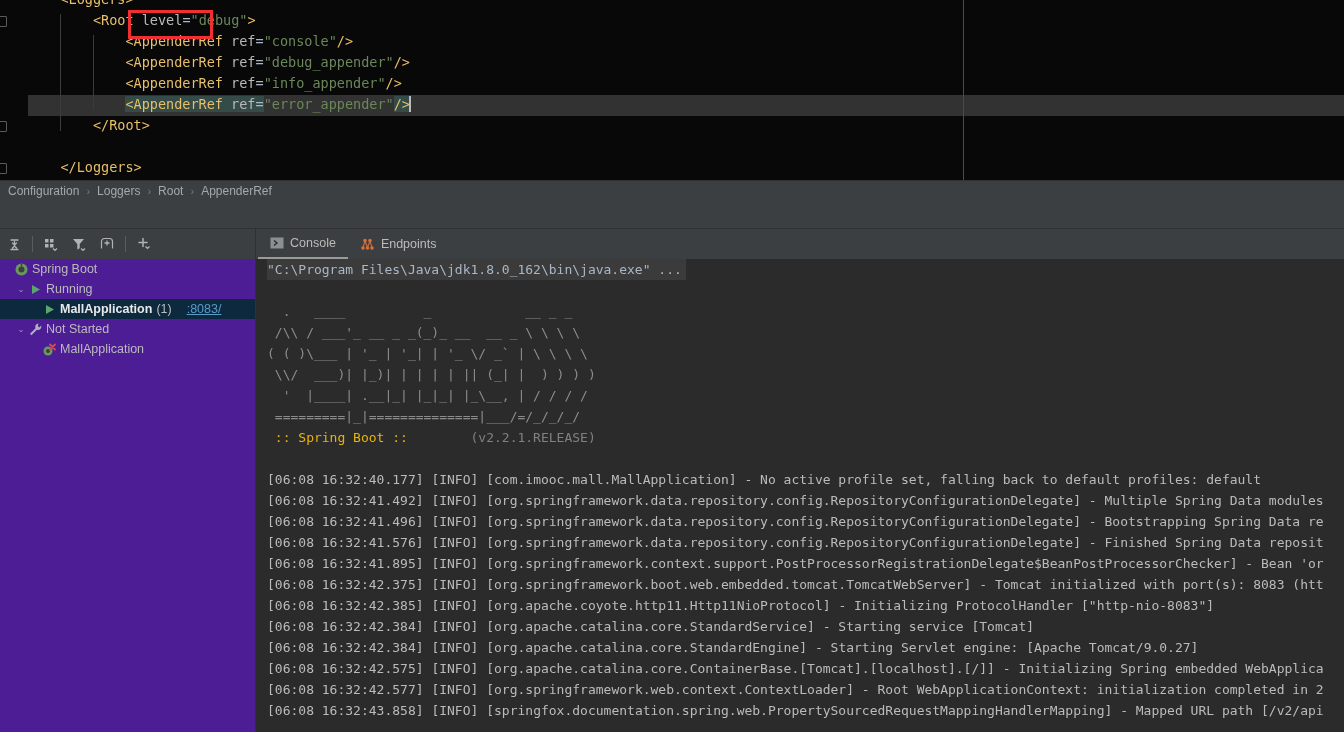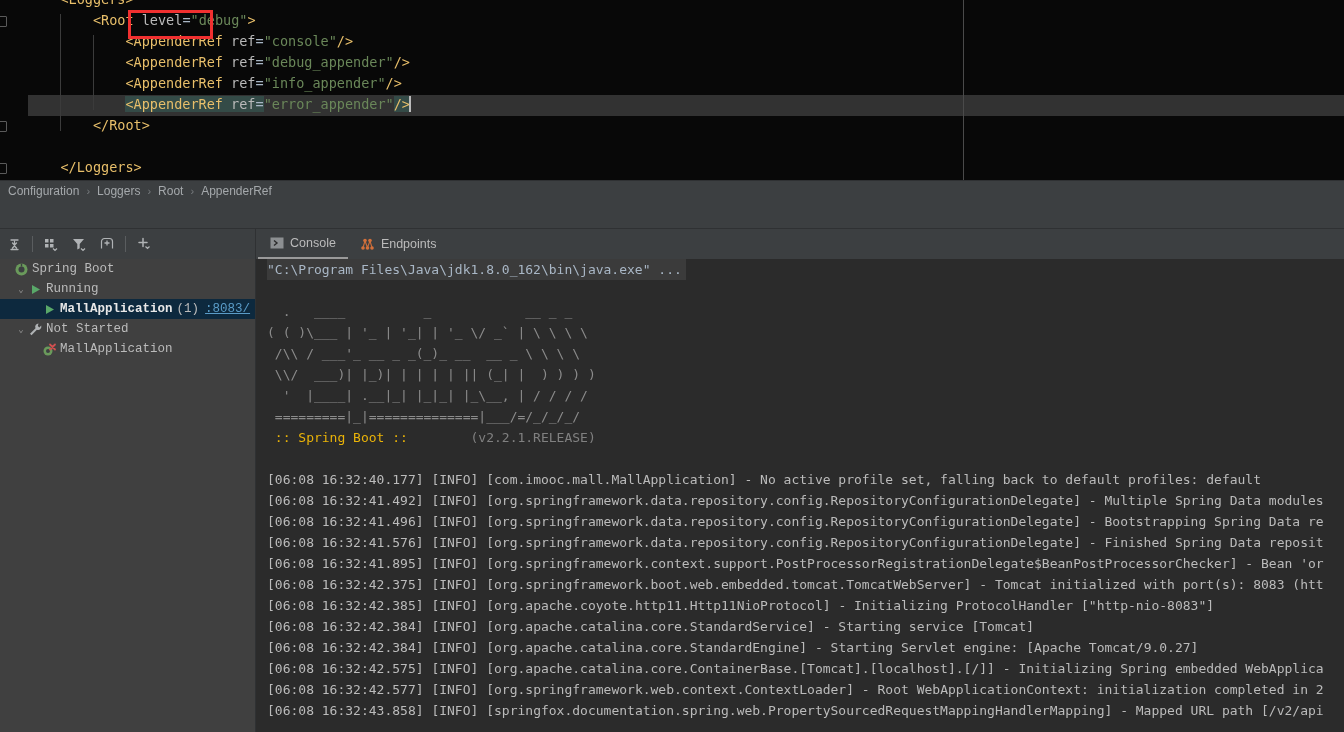--- a/index.html
+++ b/index.html
@@ -98,38 +98,38 @@
   }
   .tab {
     display: flex; align-items: center; gap: 6px;
     padding: 0 12px; font-size: 12.5px; color: #bbbbbb;
   }
   .tab.active { border-bottom: 2px solid #9a9a9a; }
 
   
   .tree {
     position: absolute; left: 0; top: 259px; width: 256px; height: 473px;
-    background: #404040;
+    background: #4c1d95;
     border-right: 1px solid #2f3133;
-    font-size: 12.5px; color: #bbbbbb; font-family: Liberation Mono, monospace;
+    font-size: 12.5px; color: #bbbbbb;
   }
   .tree-row {
     height: 20px; display: flex; align-items: center;
     white-space: nowrap;
   }
   .tree-row.selected { background: #0d293e; }
   .twisty {
     width: 14px; text-align: center; color: #9a9a9a; font-size: 9px;
     flex: 0 0 14px;
   }
   .ic { flex: 0 0 auto; display: inline-flex; align-items: center; justify-content: center; }
   .tlabel { margin-left: 3px; }
   .tlabel.bold { font-weight: bold; color: #e8e8e8; }
   .tcount { margin-left: 4px; color: #bbbbbb; }
-  .tlink { margin-left: 6px; color: #5a9cc8; text-decoration: underline; }
+  .tlink { margin-left: 15px; color: #5a9cc8; text-decoration: underline; }
 
   
   .console {
     position: absolute; left: 257px; top: 259px; width: 1087px; height: 473px;
     background: #2b2b2b;
     font-family: "DejaVu Sans Mono", "Liberation Mono", monospace;
     font-size: 13px;
     overflow: hidden;
     color: #bbbbbb;
   }
@@ -306,22 +306,22 @@
           <span class="tlabel">MallApplication</span>
         </div>
       </div>
   </div>
 
   <div class="console">
     <div id="console-lines">
         <div class="con-line"><span class="cmdline">"C:\Program Files\Java\jdk1.8.0_162\bin\java.exe" ...</span></div>
         <div class="con-line"> </div>
         <div class="con-line ascii">  .   ____          _            __ _ _</div>
+        <div class="con-line ascii"> /\\ / ___'_ __ _ _(_)_ __  __ _ \ \ \ \</div>
         <div class="con-line ascii">( ( )\___ | '_ | '_| | '_ \/ _` | \ \ \ \</div>
-        <div class="con-line ascii"> /\\ / ___'_ __ _ _(_)_ __  __ _ \ \ \ \</div>
         <div class="con-line ascii"> \\/  ___)| |_)| | | | | || (_| |  ) ) ) )</div>
         <div class="con-line ascii">  '  |____| .__|_| |_|_| |_\__, | / / / /</div>
         <div class="con-line ascii"> =========|_|==============|___/=/_/_/_/</div>
         <div class="con-line"><span><span class="springline"> :: Spring Boot :: </span><span class="ver">       (v2.2.1.RELEASE)</span></span></div>
         <div class="con-line"> </div>
         <div class="con-line"><span><span>[06:08 16:32:40.177] </span><span>[INFO] </span><span>[com.imooc.mall.MallApplication] </span><span>- No active profile set, falling back to default profiles: default</span></span></div>
         <div class="con-line"><span><span>[06:08 16:32:41.492] </span><span>[INFO] </span><span>[org.springframework.data.repository.config.RepositoryConfigurationDelegate] </span><span>- Multiple Spring Data modules</span></span></div>
         <div class="con-line"><span><span>[06:08 16:32:41.496] </span><span>[INFO] </span><span>[org.springframework.data.repository.config.RepositoryConfigurationDelegate] </span><span>- Bootstrapping Spring Data re</span></span></div>
         <div class="con-line"><span><span>[06:08 16:32:41.576] </span><span>[INFO] </span><span>[org.springframework.data.repository.config.RepositoryConfigurationDelegate] </span><span>- Finished Spring Data reposit</span></span></div>
         <div class="con-line"><span><span>[06:08 16:32:41.895] </span><span>[INFO] </span><span>[org.springframework.context.support.PostProcessorRegistrationDelegate$BeanPostProcessorChecker] </span><span>- Bean 'or</span></span></div>

